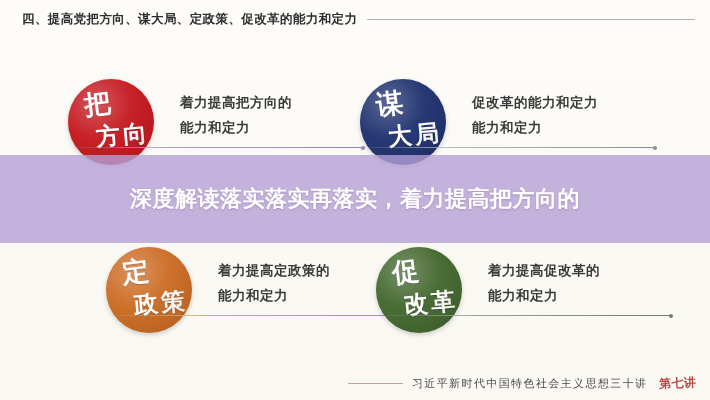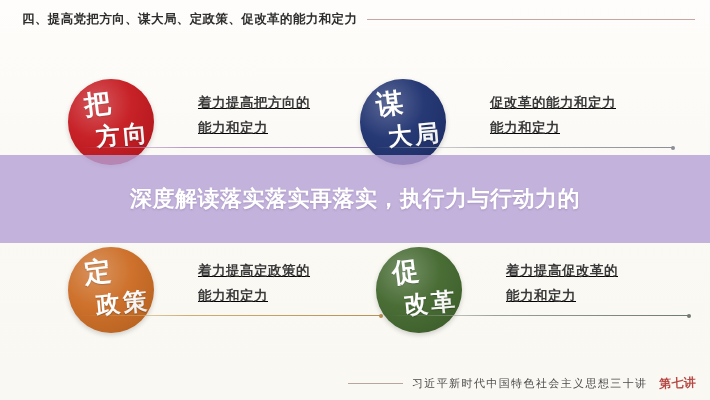--- a/index.html
+++ b/index.html
@@ -59,21 +59,21 @@
   }
   .cell {
     position: absolute;
     width: 300px;
     height: 128px;
     display: flex;
     align-items: center;
   }
   .cell-tl { left: 68px;  top: 10px; }
   .cell-tr { left: 360px; top: 10px; }
-  .cell-bl { left: 68px;  top: 178px; }
+  .cell-bl { left: 68px;  top: 178px; justify-content: center; }
   .cell-br { left: 376px; top: 178px; }
 
   .badge {
     position: relative;
     width: 86px;
     height: 86px;
     border-radius: 50%;
     flex: 0 0 86px;
     box-shadow: 0 2px 5px rgba(0,0,0,0.18);
     overflow: hidden;
@@ -107,24 +107,23 @@
     left: 28px;
     top: 44px;
     font-size: 24px;
     line-height: 1;
     letter-spacing: 3px;
     transform: rotate(-5deg);
     text-shadow: 0 1px 1px rgba(0,0,0,0.25);
   }
 
   .cell-text {
-    margin-left: 44px;
+    margin-left: 26px;
     position: relative;
     padding-bottom: 12px;
-    text-decoration: underline;
   }
   .cell-line {
     font-size: 13.5px;
     font-weight: bold;
     color: #3a3a3a;
     line-height: 1.85;
     white-space: nowrap;
     letter-spacing: 0.5px;
   }
 
@@ -287,21 +286,21 @@
         <div class="cell-line">能力和定力</div>
         <div class="underline ul-br">
             <span class="dot"></span>
           </div>
       </div>
     </div>
 
   </div>
 
   <div class="banner">
-    <div class="banner-line">深度解读落实落实再落实，执行力与行动力的</div>
+    <div class="banner-line">深度解读落实落实再落实，着力提高把方向的</div>
   </div>
 
   <div class="footer">
     <div class="footer-rule"></div>
     <div class="footer-text">习近平新时代中国特色社会主义思想三十讲</div>
     <div class="footer-seal">第七讲</div>
   </div>
 
 </div>
 

